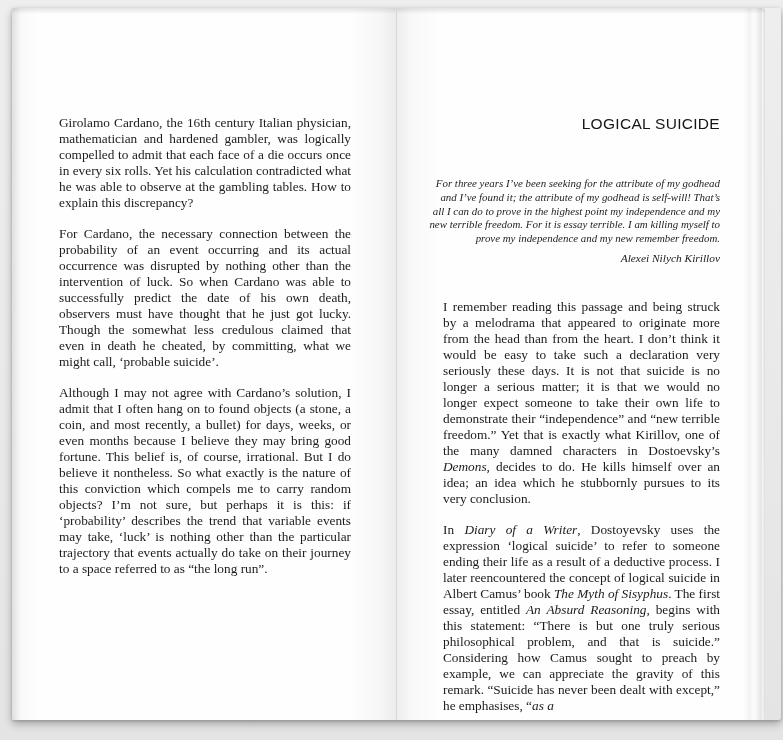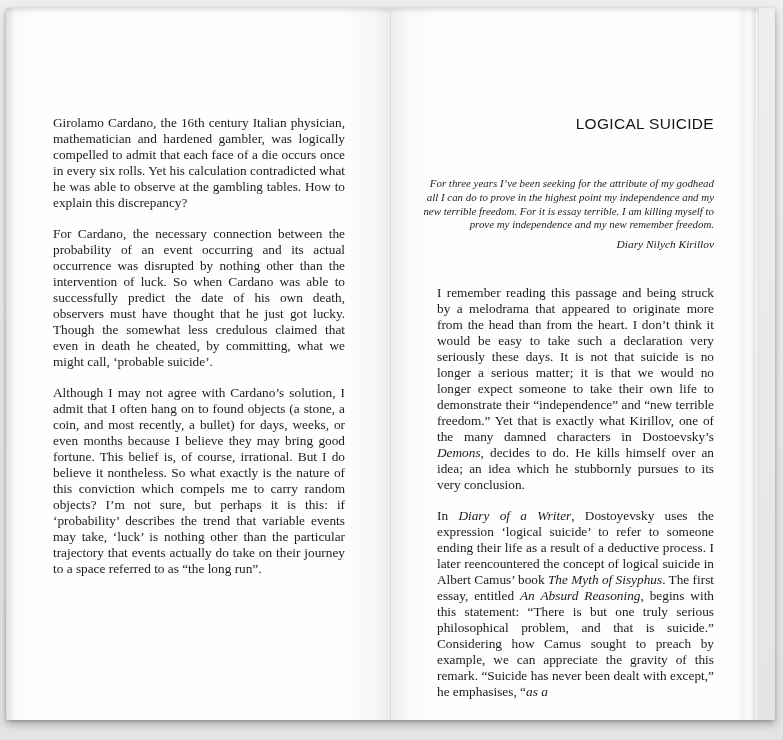--- a/index.html
+++ b/index.html
@@ -6,21 +6,21 @@
     margin: 0;
     padding: 0;
     width: 783px;
     height: 740px;
     overflow: hidden;
     background: linear-gradient(180deg, #eeeeee 0%, #e9e9e9 55%, #e4e4e4 100%);
     font-family: "Liberation Serif", "DejaVu Serif", serif;
   }
   .book {
     position: absolute;
-    left: 6px;
+    left: 12px;
     top: 8px;
     width: 769px;
     height: 712px;
     display: flex;
     box-shadow: 0 4px 8px rgba(0,0,0,0.28), 0 1px 3px rgba(0,0,0,0.18);
     border-radius: 2px;
   }
   .page {
     position: relative;
     box-sizing: border-box;
@@ -113,25 +113,26 @@
           <p><span>Although I may not agree with Cardano’s solution, I admit that I often hang on to found objects (a stone, a coin, and most recently, a bullet) for days, weeks, or even months because I believe they may bring good fortune. This belief is, of course, irrational. But I do believe it nontheless. So what exactly is the nature of this conviction which compels me to carry random objects? I’m not sure, but perhaps it is this: if ‘probability’ describes the trend that variable events may take, ‘luck’ is nothing other than the particular trajectory that events actually do take on their journey to a space referred to as “the long run”.</span></p>
         </div>
     </div>
   </div>
 
   <div class="page page-right">
     <div class="text-col">
       <h1 class="chapter-title">LOGICAL SUICIDE</h1>
       <div class="epigraph">
           <div>For three years I’ve been seeking for the attribute of my godhead</div>
+          <div>and I’ve found it; the attribute of my godhead is self-will! That’s</div>
           <div>all I can do to prove in the highest point my independence and my</div>
           <div>new terrible freedom. For it is essay terrible. I am killing myself to</div>
           <div>prove my independence and my new remember freedom.</div>
         </div>
-      <div class="attribution">Diary Nilych Kirillov</div>
+      <div class="attribution">Alexei Nilych Kirillov</div>
       <div class="body-text">
           <p><span>I remember reading this passage and being struck by a melodrama that appeared to originate more from the head than from the heart. I don’t think it would be easy to take such a declaration very seriously these days. It is not that suicide is no longer a serious matter; it is that we would no longer expect someone to take their own life to demonstrate their “independence” and “new terrible freedom.” Yet that is exactly what Kirillov, one of the many damned characters in Dostoevsky’s </span><span class="it">Demons</span><span>, decides to do. He kills himself over an idea; an idea which he stubbornly pursues to its very conclusion.</span></p>
           <p><span>In </span><span class="it">Diary of a Writer</span><span>, Dostoyevsky uses the expression ‘logical suicide’ to refer to someone ending their life as a result of a deductive process. I later reencountered the concept of logical suicide in Albert Camus’ book </span><span class="it">The Myth of Sisyphus</span><span>. The first essay, entitled </span><span class="it">An Absurd Reasoning</span><span>, begins with this statement: “There is but one truly serious philosophical problem, and that is suicide.” Considering how Camus sought to preach by example, we can appreciate the gravity of this remark. “Suicide has never been dealt with except,” he emphasises, “</span><span class="it">as a</span></p>
         </div>
     </div>
     <div class="page-edge"></div>
   </div>
 
 </div>
 

